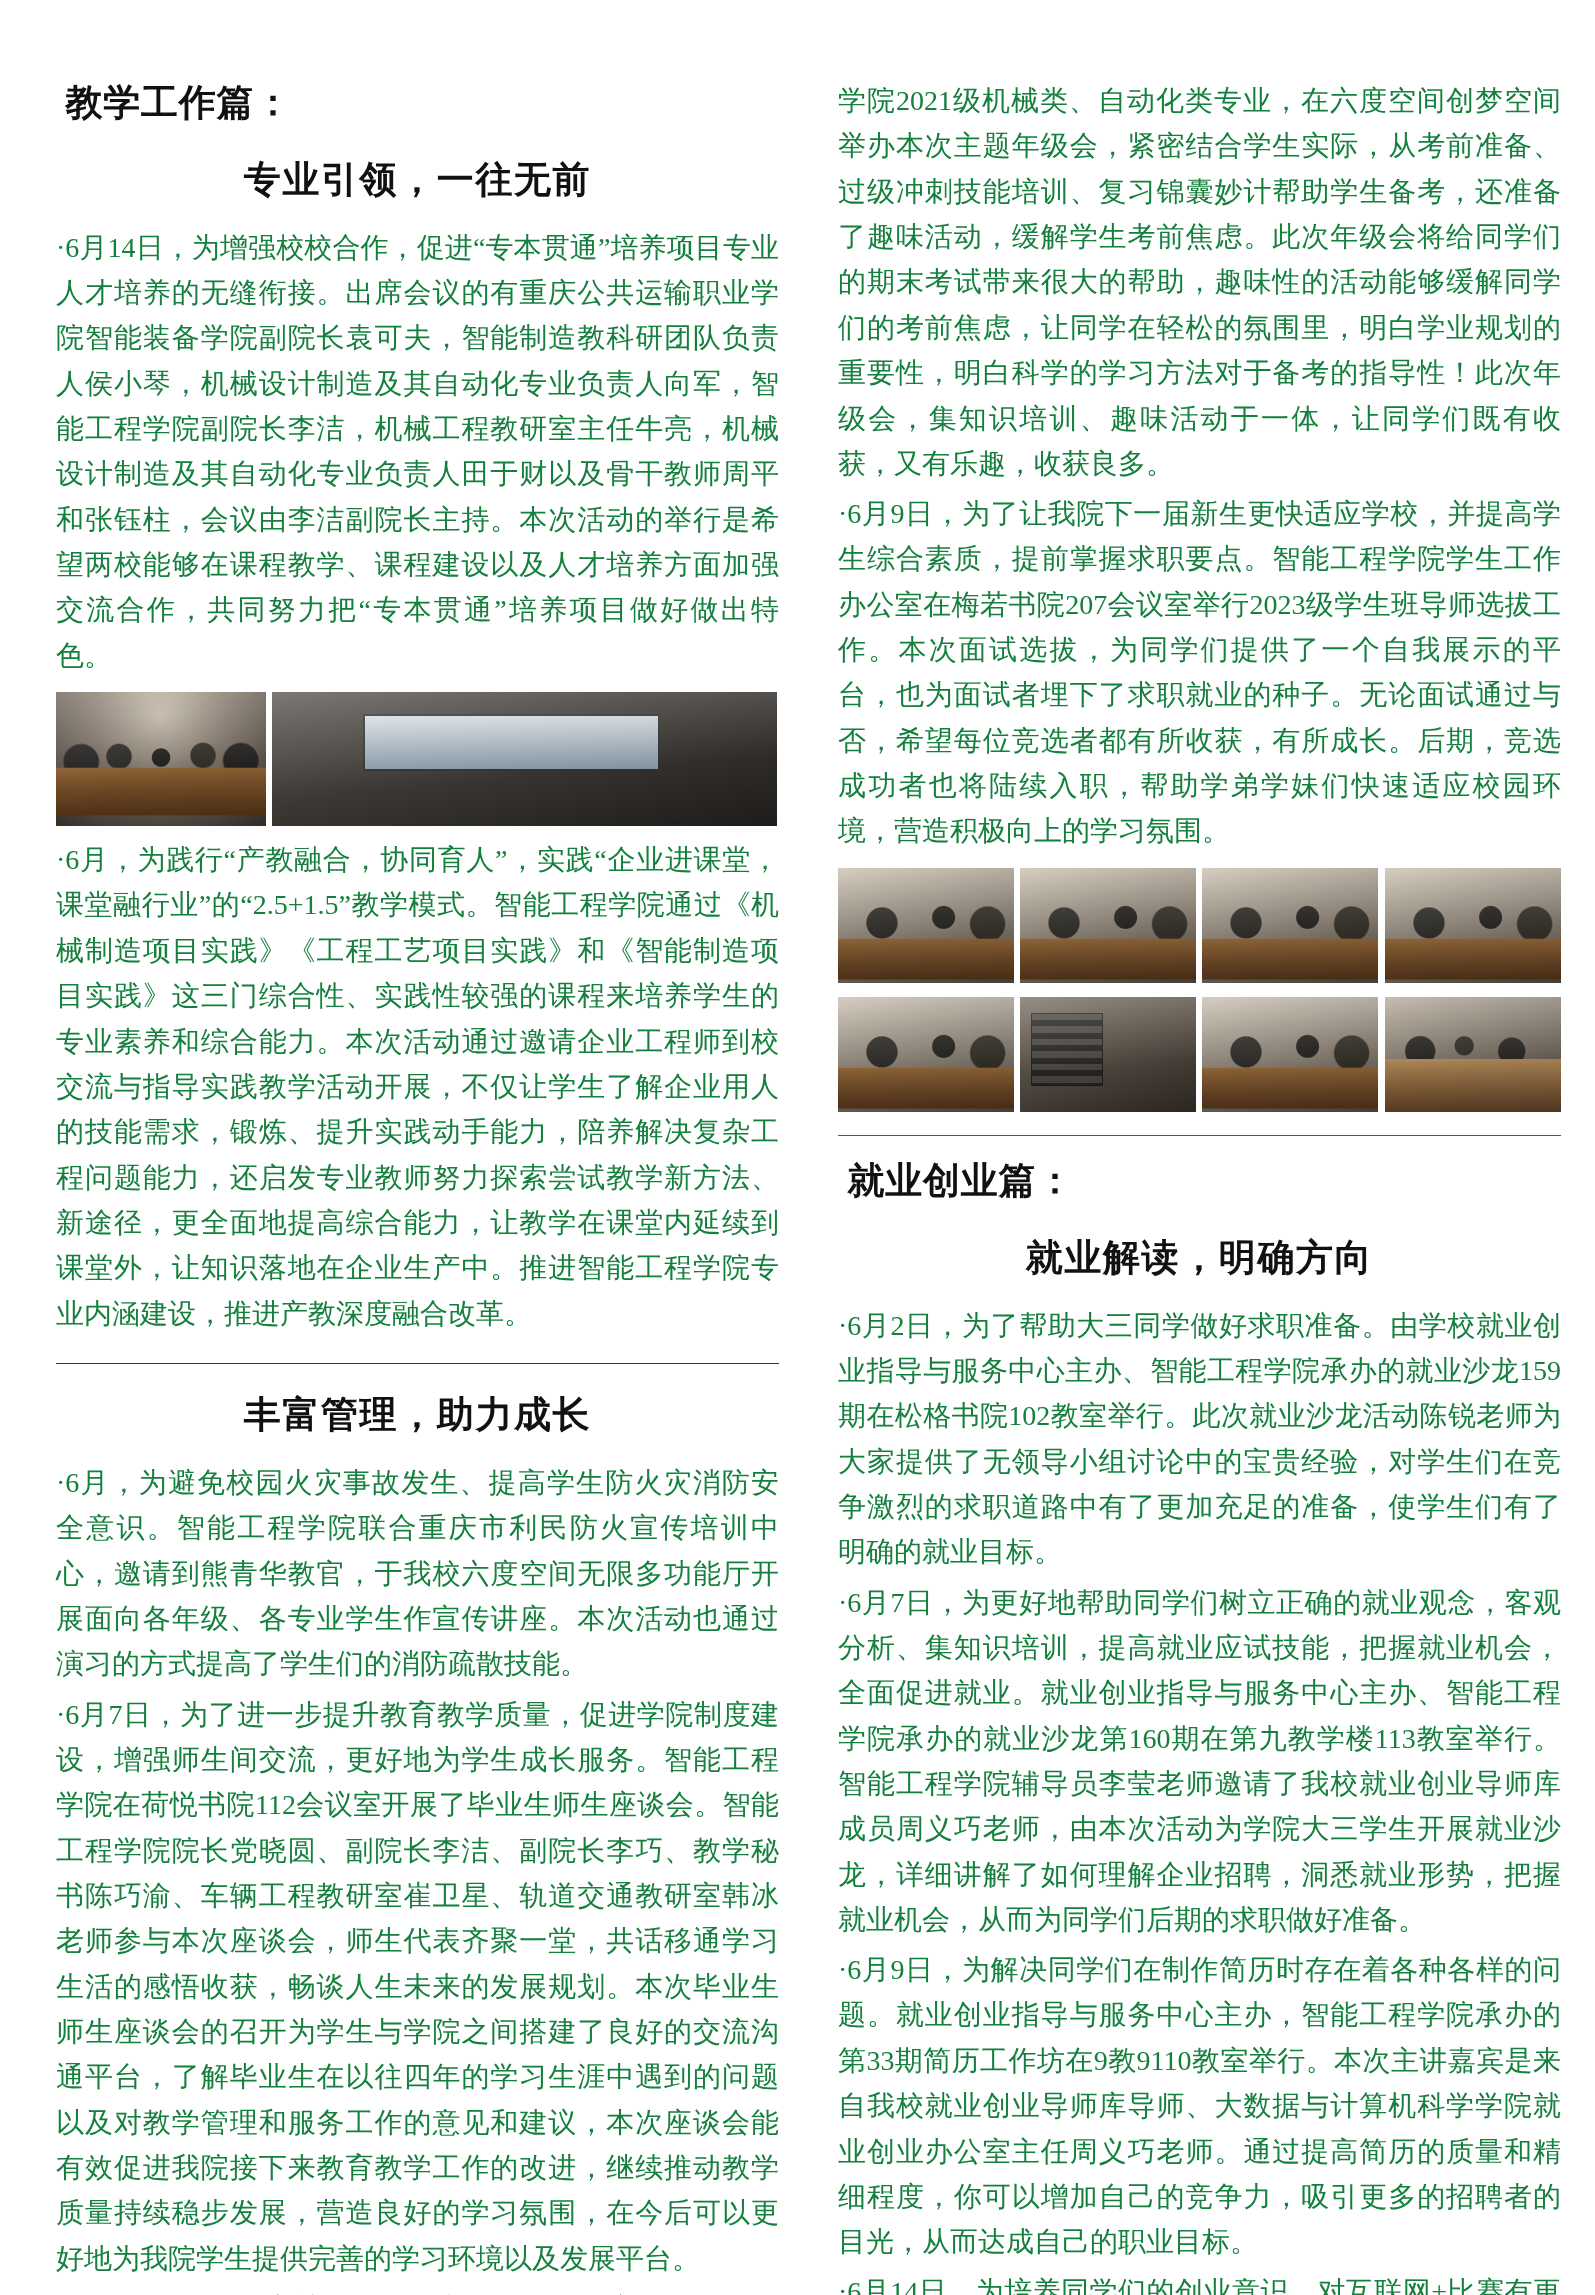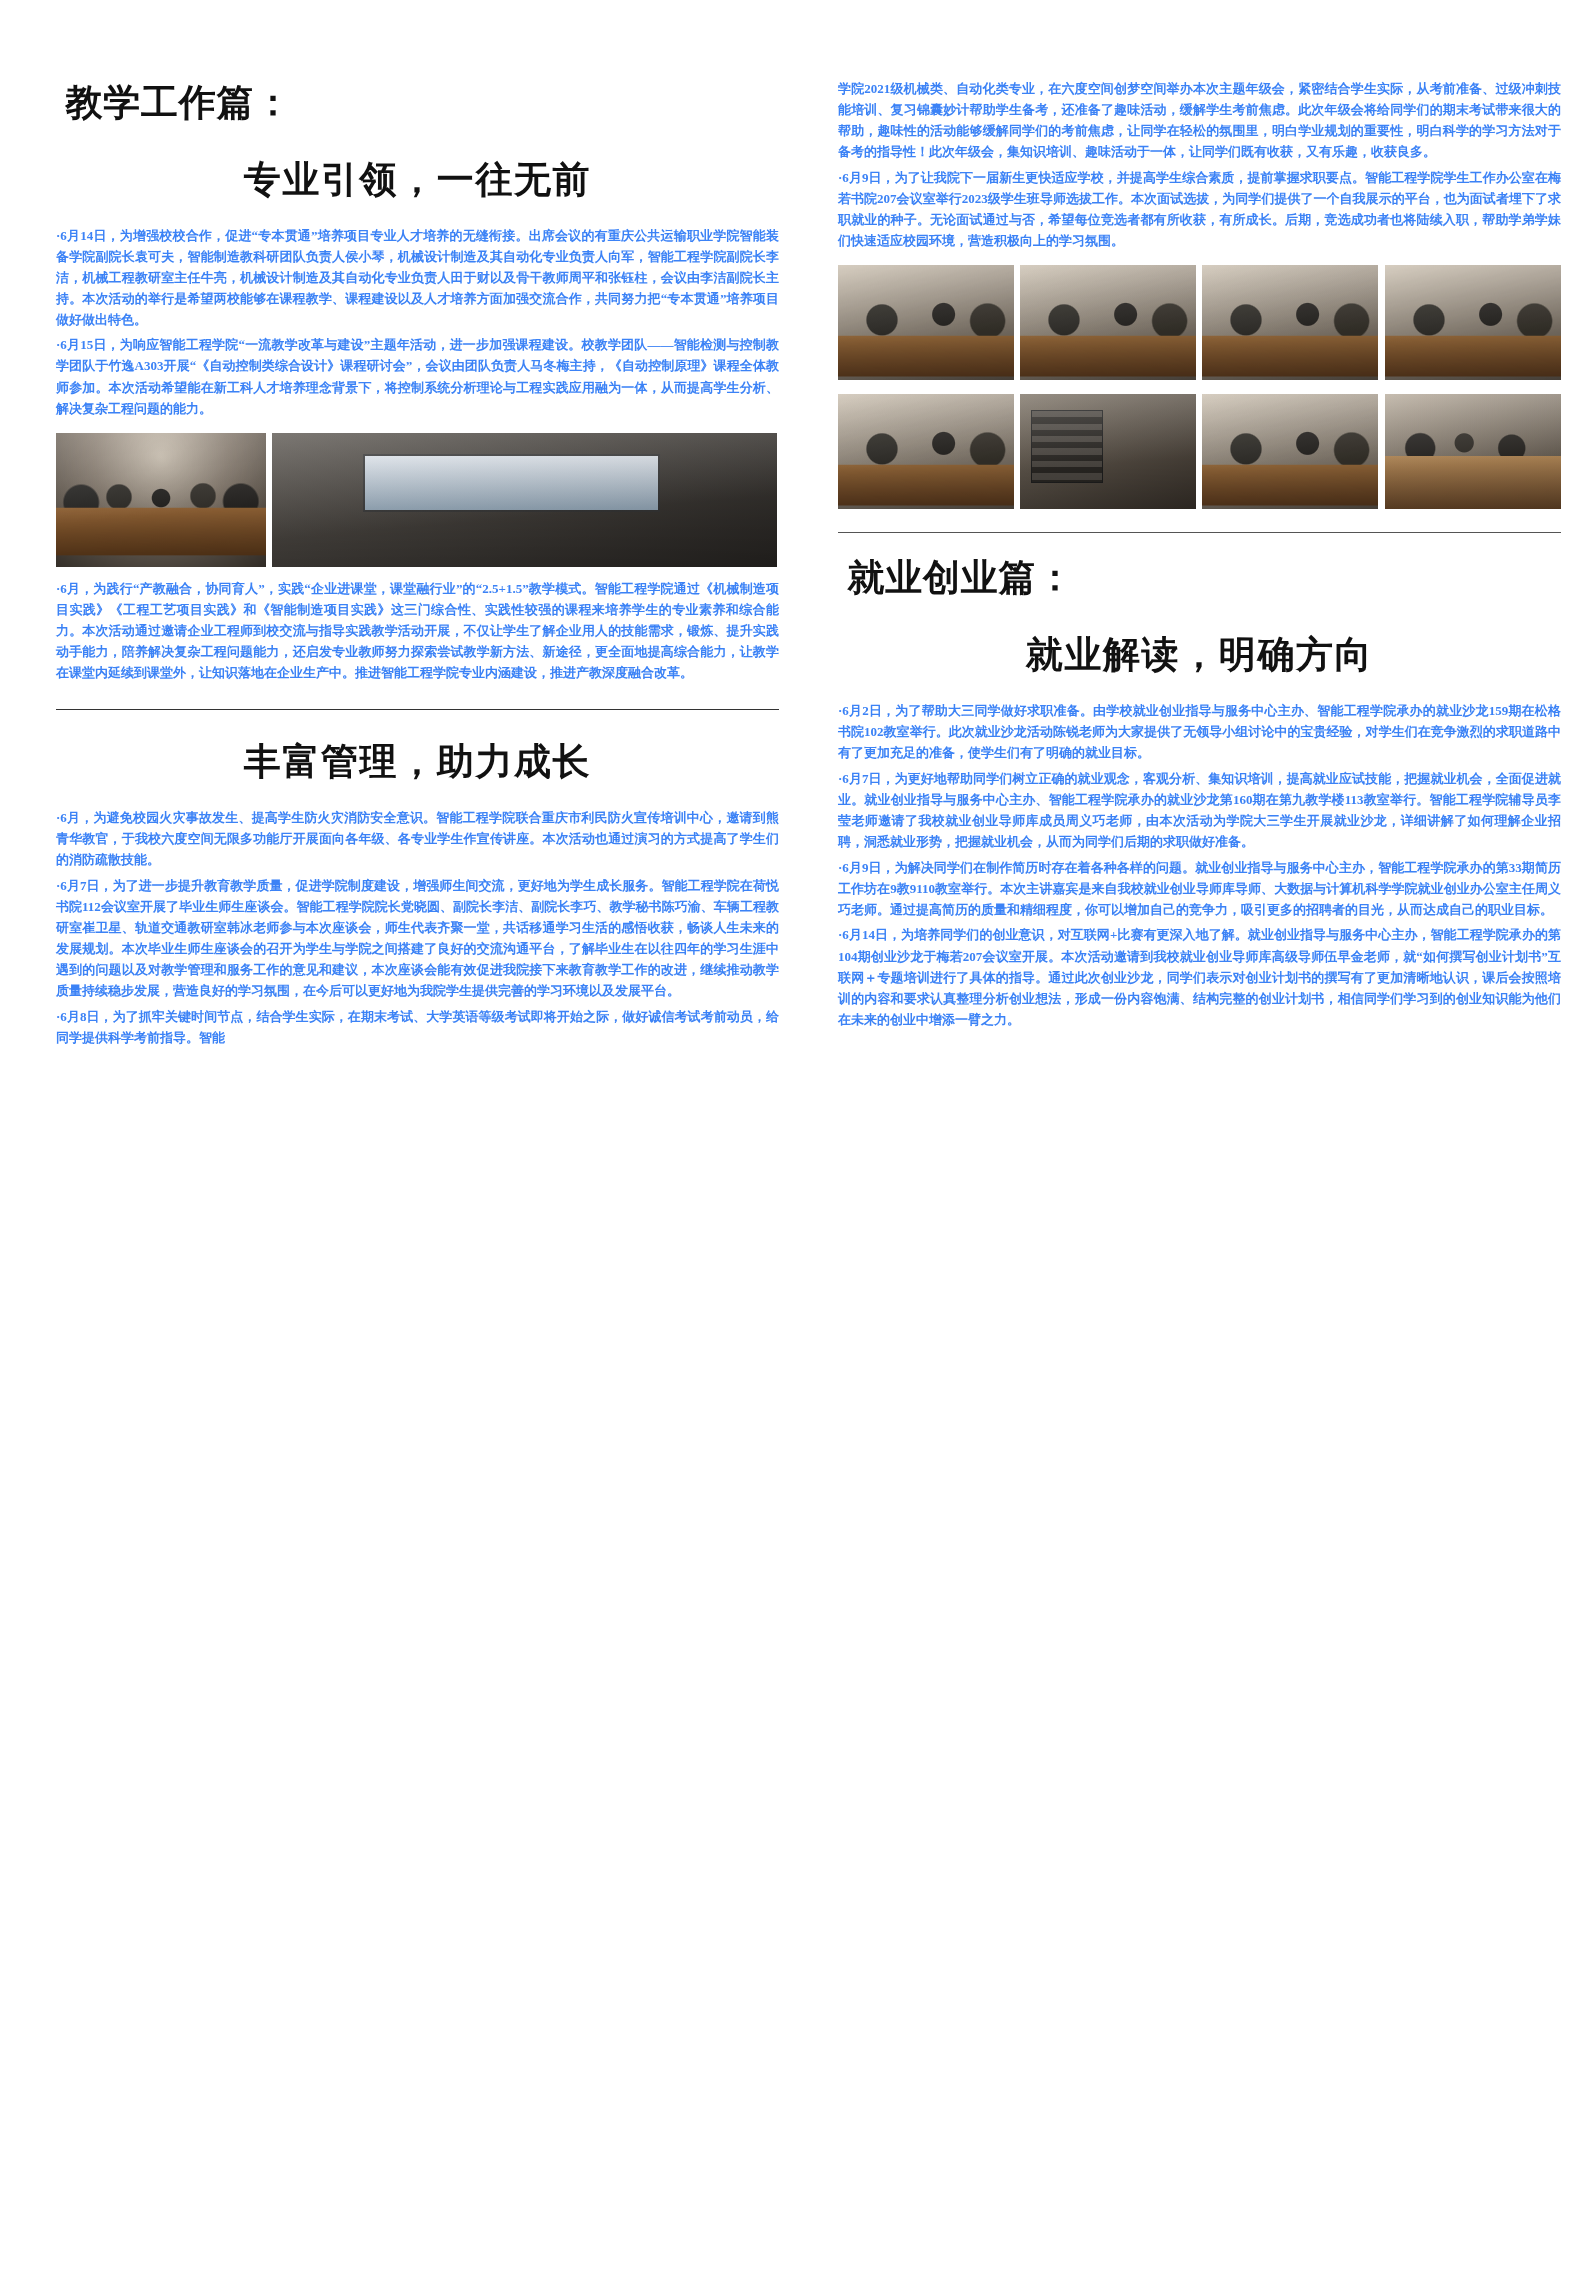--- a/index.html
+++ b/index.html
@@ -47,28 +47,27 @@
   .section-sub {
     font-family: "DejaVu Sans", "Liberation Sans", sans-serif;
     font-weight: bold;
     font-size: 37px;
     text-align: center;
     color: #111;
     margin: 26.5px 0 20px 0;
     letter-spacing: 1.6px;
   }
   .para {
-    font-size: 13px;
+    font-size: 28px;
     line-height: 1.62;
     text-align: justify;
     text-justify: inter-ideograph;
     margin: 0 0 4.7px 0;
     text-indent: 0;
-    color: #3b82f6;
-    font-weight: bold;
+    color: #15803d;
   }
   .hr {
     border: none;
     border-top: 1.6px solid #333;
     margin: 26.5px 0 23.4px 0;
     width: 100%;
   }
   .hr-thin {
     border: none;
     border-top: 1.2px solid #555;
@@ -180,21 +179,20 @@
 
 <div class="page">
   <div class="columns">
 
     <div class="col">
 
       <h1 class="section-title">教学工作篇：</h1>
       <h2 class="section-sub">专业引领，一往无前</h2>
 
       <p class="para">·6月14日，为增强校校合作，促进“专本贯通”培养项目专业人才培养的无缝衔接。出席会议的有重庆公共运输职业学院智能装备学院副院长袁可夫，智能制造教科研团队负责人侯小琴，机械设计制造及其自动化专业负责人向军，智能工程学院副院长李洁，机械工程教研室主任牛亮，机械设计制造及其自动化专业负责人田于财以及骨干教师周平和张钰柱，会议由李洁副院长主持。本次活动的举行是希望两校能够在课程教学、课程建设以及人才培养方面加强交流合作，共同努力把“专本贯通”培养项目做好做出特色。</p>
-      <p class="para">·6月15日，为响应智能工程学院“一流教学改革与建设”主题年活动，进一步加强课程建设。校教学团队——智能检测与控制教学团队于竹逸A303开展“《自动控制类综合设计》课程研讨会”，会议由团队负责人马冬梅主持，《自动控制原理》课程全体教师参加。本次活动希望能在新工科人才培养理念背景下，将控制系统分析理论与工程实践应用融为一体，从而提高学生分析、解决复杂工程问题的能力。</p>
 
       <div class="photo-row">
         <div class="photo ph-meeting" style="width:210px;height:134px;">
           <div class="people"></div>
             <div class="tabletop"></div>
         </div>
         <div class="photo ph-screen" style="width:505px;height:134px;">
           <div class="board"></div>
         </div>
       </div>

